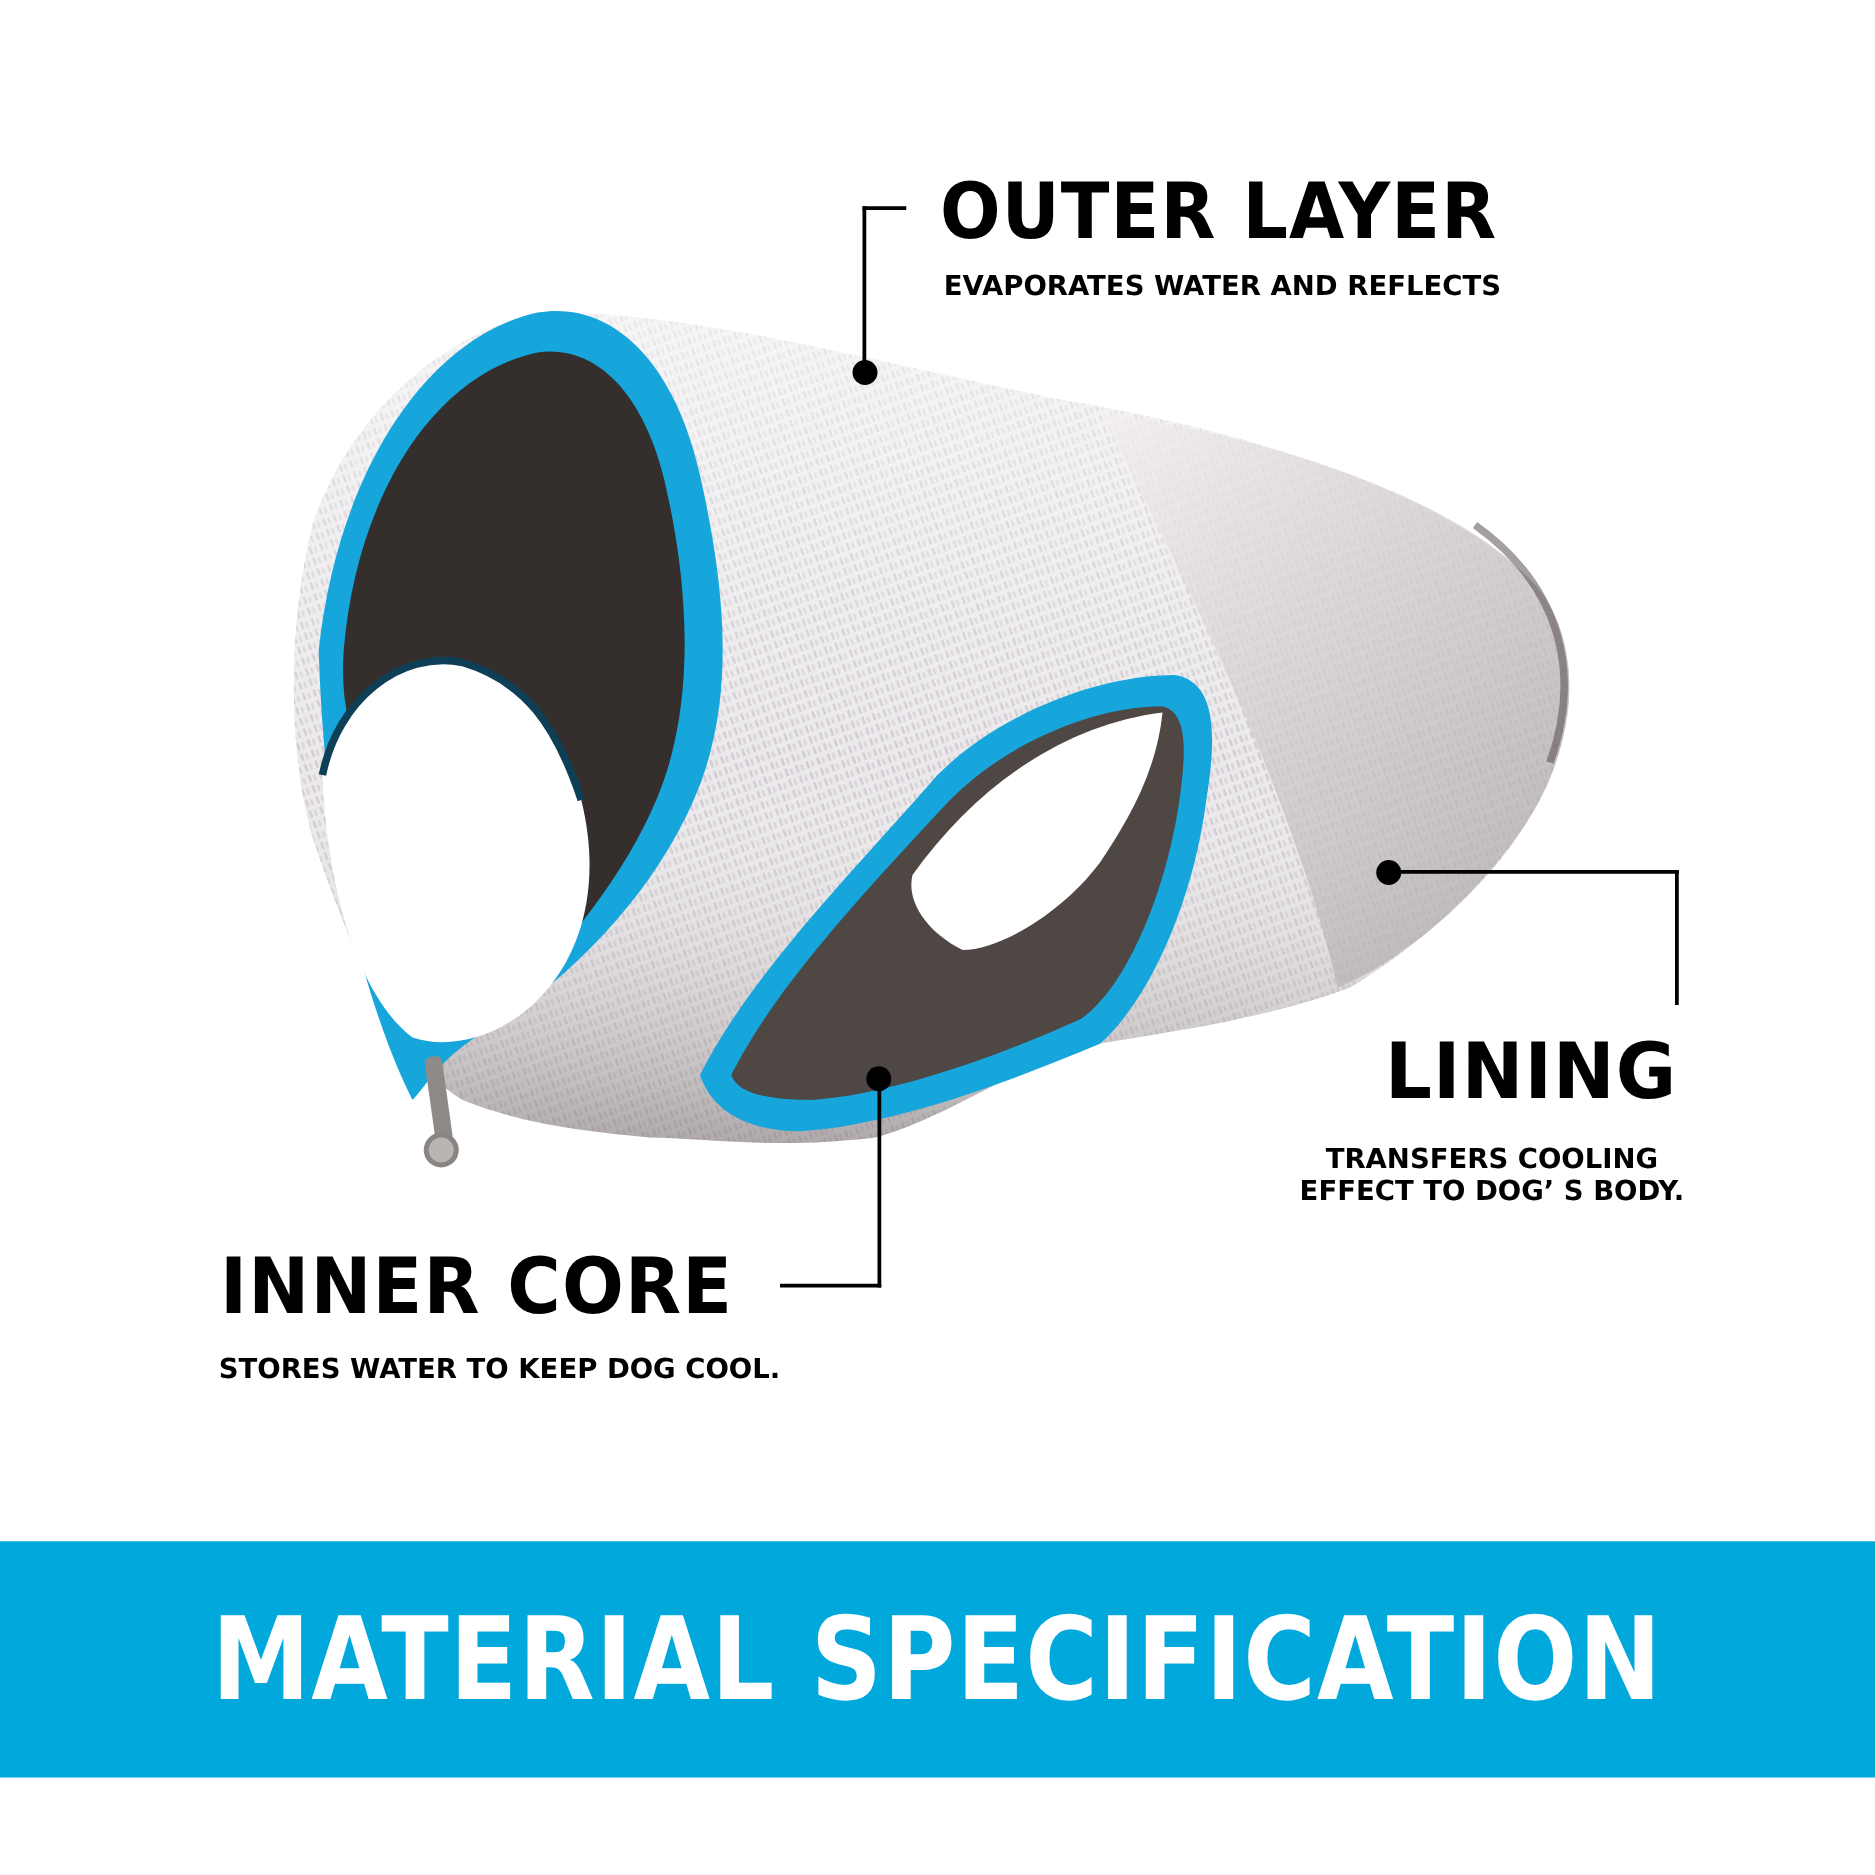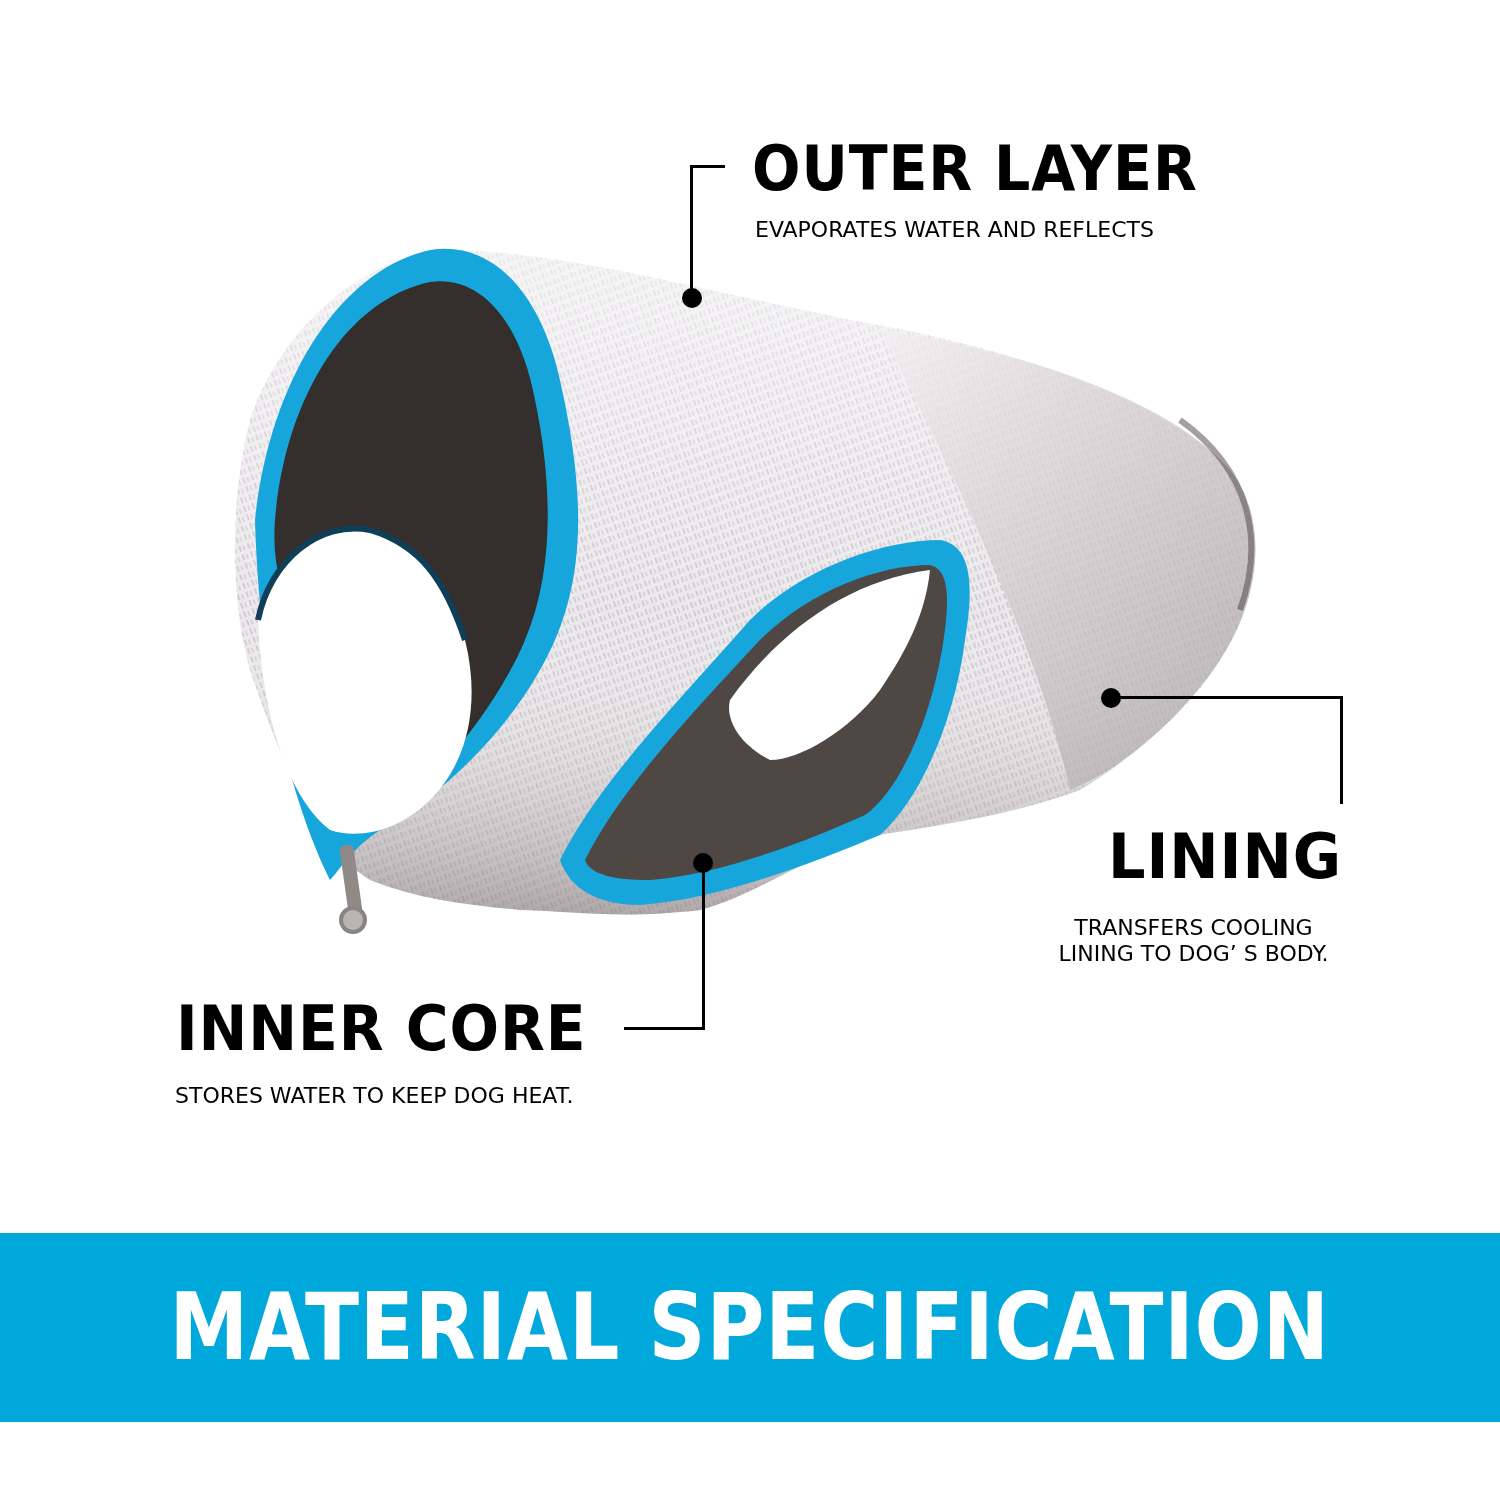--- a/index.html
+++ b/index.html
@@ -27,21 +27,21 @@
       font-weight: bold;
       letter-spacing: 1px;
       white-space: nowrap;
       font-size: 62px;
       line-height: 1;
       transform-origin: left top;
     }
     .callout-desc {
       position: absolute;
       color: #000;
-      font-weight: normal;
+      font-weight: bold;
       white-space: nowrap;
       font-size: 22px;
       line-height: 26px;
     }
     #outer-title { left: 752px; top: 138px; transform: scaleX(0.92); }
     #outer-desc { left: 755px; top: 217px; }
     #lining-title { left: 1108px; top: 826px; transform: scaleX(0.95); }
     #lining-desc { left: 1036px; top: 915px; text-align: center; width: 315px; }
     #inner-title { left: 176px; top: 998px; transform: scaleX(0.94); }
     #inner-desc { left: 175px; top: 1083px; }
@@ -185,24 +185,24 @@
 <div class="callout-desc" id="outer-desc">
   <div>EVAPORATES WATER AND REFLECTS</div>
 </div>
 
 <div class="dot" style="left:1101px; top:688px;"></div>
 <div class="line" style="left:1110px; top:696px; width:233px; height:3px;"></div>
 <div class="line" style="left:1340px; top:696px; width:3px; height:108px;"></div>
 <div class="callout-title" id="lining-title">LINING</div>
 <div class="callout-desc" id="lining-desc">
   <div>TRANSFERS COOLING</div>
-  <div>LINING TO DOG’ S BODY.</div>
+  <div>EFFECT TO DOG’ S BODY.</div>
 </div>
 
 <div class="dot" style="left:693px; top:853px;"></div>
 <div class="line" style="left:702px; top:862px; width:3px; height:168px;"></div>
 <div class="line" style="left:624px; top:1027px; width:81px; height:3px;"></div>
 <div class="callout-title" id="inner-title">INNER CORE</div>
-<div class="callout-desc" id="inner-desc">STORES WATER TO KEEP DOG HEAT.</div>
+<div class="callout-desc" id="inner-desc">STORES WATER TO KEEP DOG COOL.</div>
 
 <div class="banner">
   <div class="banner-title">MATERIAL SPECIFICATION</div>
 </div>
 
 </body></html>

